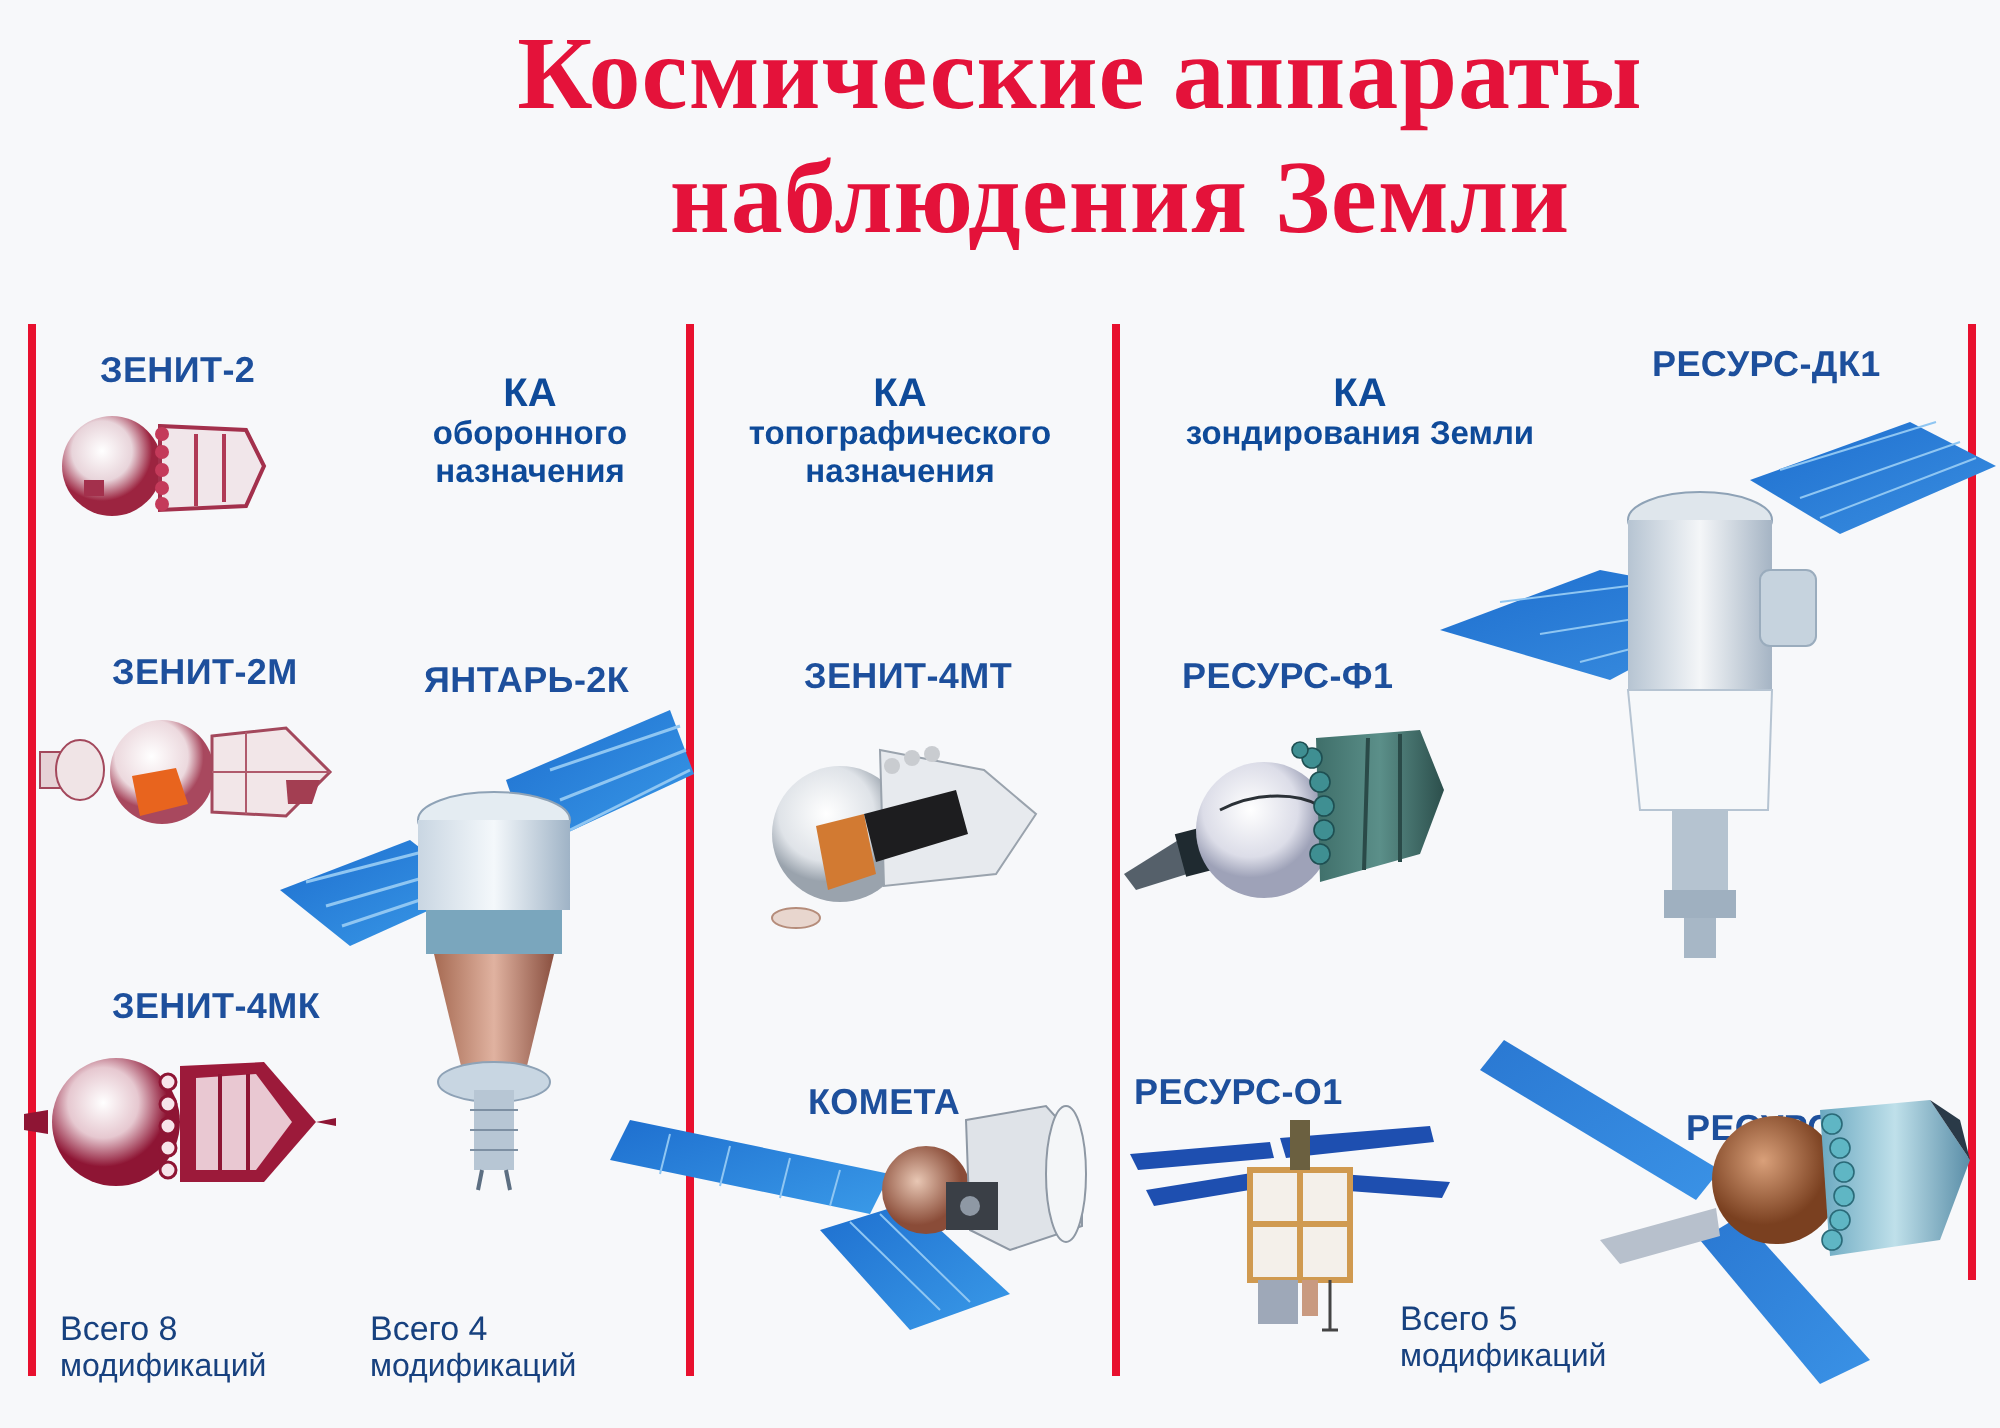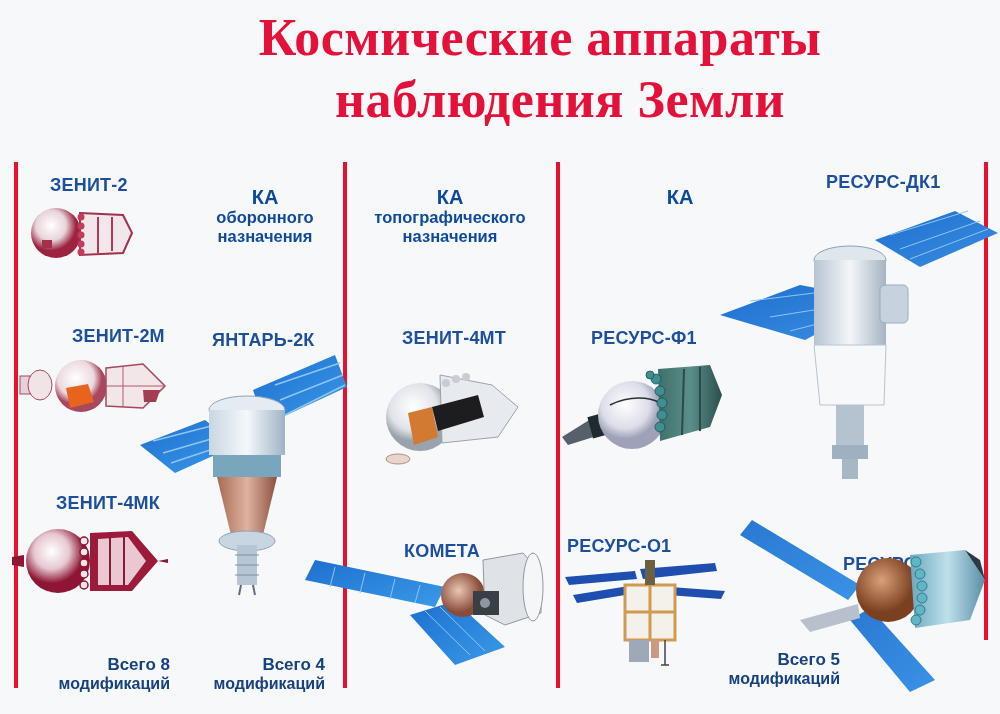--- a/index.html
+++ b/index.html
@@ -19,21 +19,21 @@
   .label {
     position: absolute; color: #1d4f9c; font-weight: bold; font-size: 18px;
     white-space: nowrap; letter-spacing: 0.2px;
   }
   .head {
     position: absolute; color: #0e4a99; font-weight: bold; text-align: center;
     font-size: 16.5px; line-height: 19px; white-space: nowrap; margin-top: 19px;
   }
   .head .ka { font-size: 20px; line-height: 22px; display: block; }
   .total {
-    position: absolute; color: #17417f; font-weight: bold; text-align: right;
+    position: absolute; color: #17417f; font-weight: normal; text-align: left;
     font-size: 16px; line-height: 19px; white-space: nowrap;
   }
   .total .n { font-size: 17px; display: block; }
   svg.sat { position: absolute; overflow: visible; }
 </style>
 </head>
 <body>
 
 <div class="title l1">Космические аппараты</div>
 <div class="title l2">наблюдения Земли</div>
@@ -48,24 +48,25 @@
   <span style="display:block">оборонного</span>
   <span style="display:block">назначения</span>
 </div>
 <div class="head" style="left:350px; top:167px; width:200px;">
   <span class="ka">КА</span>
   <span style="display:block">топографического</span>
   <span style="display:block">назначения</span>
 </div>
 <div class="head" style="left:565px; top:167px; width:230px;">
   <span class="ka">КА</span>
+  <span style="display:block">зондирования Земли</span>
 </div>
 
 <div class="label" style="left:50px; top:175px;">ЗЕНИТ-2</div>
-<div class="label" style="left:72px; top:326px;">ЗЕНИТ-2М</div>
+<div class="label" style="left:56px; top:326px;">ЗЕНИТ-2М</div>
 <div class="label" style="left:56px; top:493px;">ЗЕНИТ-4МК</div>
 <div class="label" style="left:212px; top:330px;">ЯНТАРЬ-2К</div>
 <div class="label" style="left:402px; top:328px;">ЗЕНИТ-4МТ</div>
 <div class="label" style="left:404px; top:541px;">КОМЕТА</div>
 <div class="label" style="left:826px; top:172px;">РЕСУРС-ДК1</div>
 <div class="label" style="left:591px; top:328px;">РЕСУРС-Ф1</div>
 <div class="label" style="left:567px; top:536px;">РЕСУРС-О1</div>
 <div class="label" style="left:843px; top:510px;margin-top:44px;">РЕСУРС-Ф2</div>
 
 <div class="total" style="left:30px; top:655px; width:140px;">

